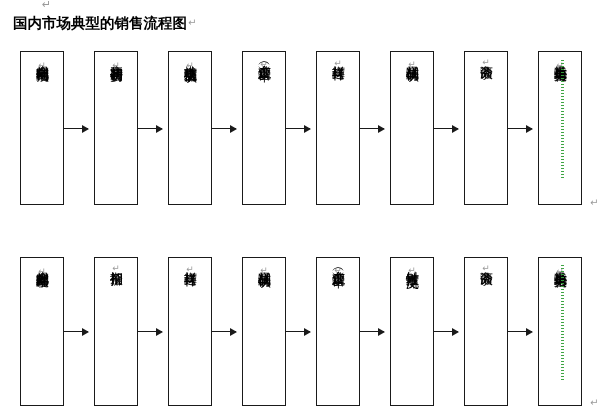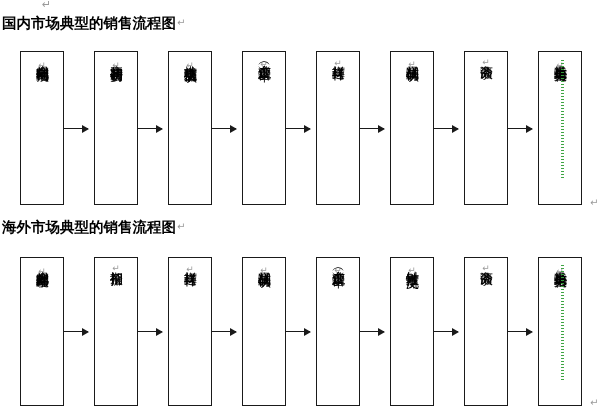--- a/index.html
+++ b/index.html
@@ -27,21 +27,21 @@
     left: 42px;
     top: -1px;
     font-size: 11px;
     color: #9a9a9a;
     line-height: 12px;
   }
 
   
   .section-title {
     position: absolute;
-    left: 2px;
+    left: 13px;
     font-weight: bold;
     font-size: 14.5px;
     letter-spacing: 0px;
     white-space: nowrap;
     color: #000;
     text-align: center;
   }
   .section-title .pilcrow {
     font-weight: normal;
     font-size: 10px;
@@ -183,23 +183,20 @@
       <span class="box-text"><span>商务洽谈</span><span class="pilcrow">↵</span></span>
     </div>
     <div class="flow-box" style="left:538px;">
       <span class="box-text"><span>小批量试单与转大量</span><span class="pilcrow">↵</span></span>
       <span class="squiggle r1"></span>
     </div>
   </div>
 
   <div class="row-pilcrow" id="row1-pilcrow">↵</div>
 
-  <div class="section-title" id="title-2">
-    <span>海外市场典型的销售流程图</span><span class="pilcrow">↵</span>
-  </div>
 
   <div class="flow-row" id="flow-row-2">
 
     <div class="arrow" style="left:64px;width:24px;"></div>
     <div class="arrow" style="left:138px;width:24px;"></div>
     <div class="arrow" style="left:212px;width:24px;"></div>
     <div class="arrow" style="left:286px;width:24px;"></div>
     <div class="arrow" style="left:360px;width:24px;"></div>
     <div class="arrow" style="left:434px;width:24px;"></div>
     <div class="arrow" style="left:508px;width:24px;"></div>

